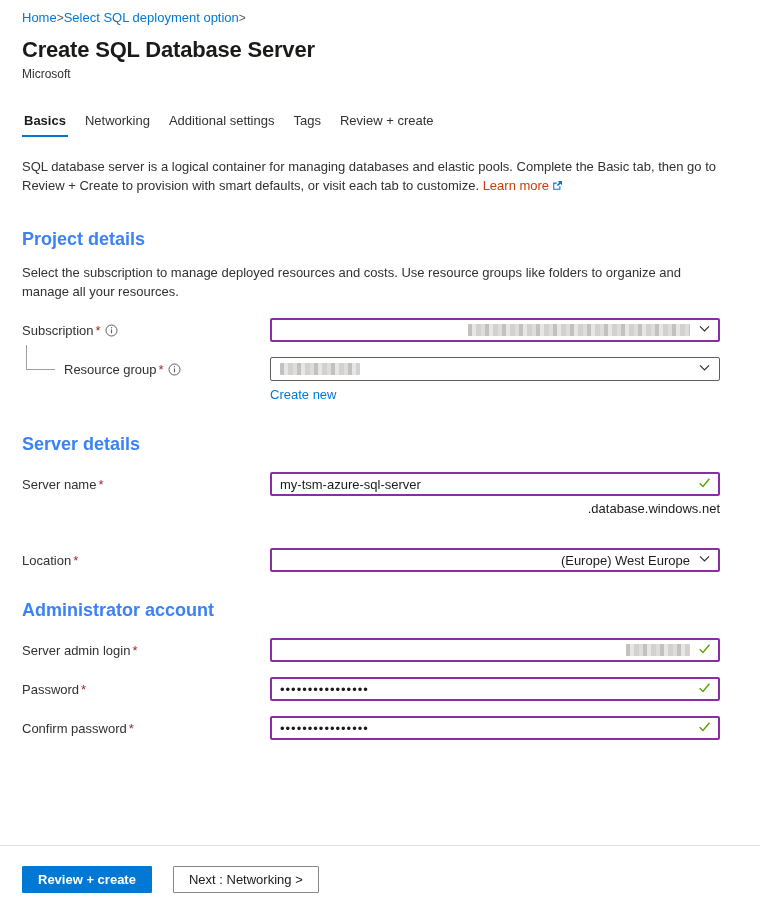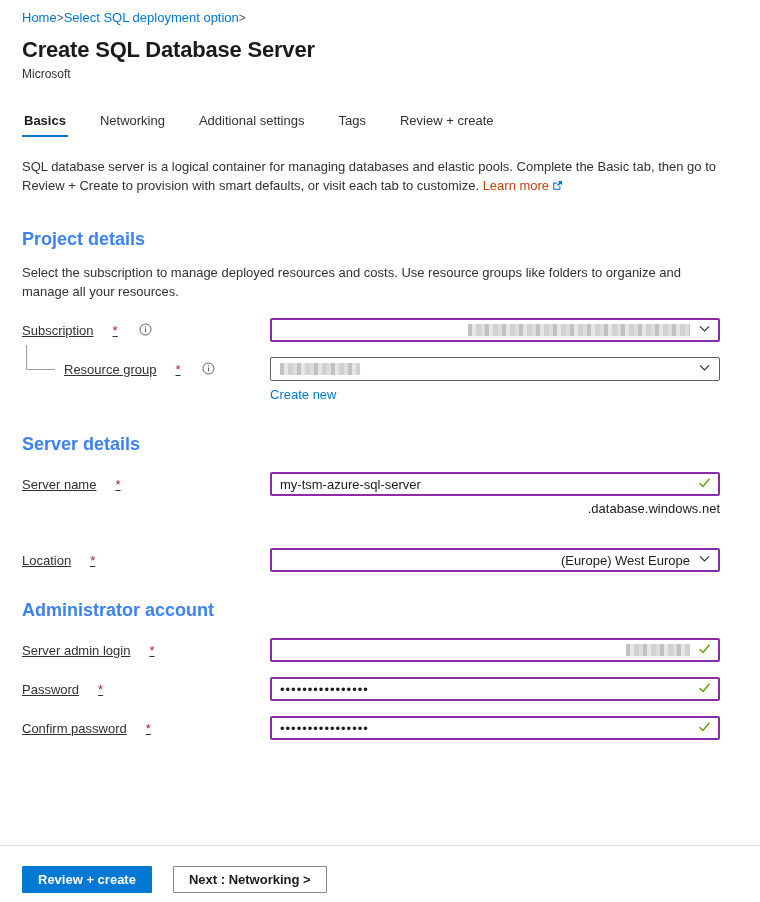--- a/index.html
+++ b/index.html
@@ -13,35 +13,35 @@
   
   .breadcrumb { font-size:13px; display:flex; align-items:center; }
   .breadcrumb a { color:#0078d4; text-decoration:none; cursor:pointer; }
   .crumb-sep { color:#605e5c; font-size:12px; }
 
   
   .title { margin-top:12px; font-size:22px; font-weight:700; color:#1b1a19; letter-spacing:-0.2px; }
   .publisher { margin-top:4px; font-size:12px; color:#323130; }
 
   
-  .tabs { margin-top:30px; display:flex; gap:30px; }
+  .tabs { margin-top:30px; display:flex; gap:15px; }
   .tab { padding:2px 2px 7px 2px; cursor:pointer; color:#323130; }
   .tab.active { font-weight:700; border-bottom:2px solid #0078d4; color:#1b1a19; }
 
   
   .intro { margin-top:20px; max-width:710px; line-height:19px; color:#323130; }
   .intro a { color:#c2410c; text-decoration:none; cursor:pointer; white-space:nowrap; }
   .ext-icon { display:inline-block; vertical-align:-1px; margin-left:3px; }
   .section-heading { font-size:18px; font-weight:700; color:#3b82f6; }
   .section-desc { margin-top:13px; max-width:690px; line-height:19px; }
 
   
   .form-area { margin-top:17px; position:relative; }
   .row { display:flex; align-items:center; margin-bottom:15px; }
-  .row .label-cell { width:248px; flex:none; display:flex; gap:18px;text-decoration:underline; }
+  .row .label-cell { width:248px; flex:none; display:flex; align-items:center; gap:1px; }
   .row .label-cell.indent { padding-left:42px; }
   .req { color:#a4262c; margin-left:1px; }
   .info-icon { display:inline-flex; margin-left:3px; cursor:default; }
   .control { width:450px; flex:none; position:relative; }
   .box {
     height:24px; width:100%; border:1px solid #605e5c; border-radius:2px;
     display:flex; align-items:center; padding:0 28px 0 9px; background:#fff;
     font-size:13px; color:#1b1a19; cursor:pointer;
   }
   .box.dirty { border:2px solid #8a2da5; padding-left:8px;justify-content:flex-end; }
@@ -66,21 +66,21 @@
   }
   .gap-lg { margin-top:33px; }
   .pw { letter-spacing:1px; font-size:12px; font-weight:700; }
 
   
   .footer {
     position:absolute; left:0; right:0; top:845px; height:57px;
     border-top:1px solid #e1dfdd; background:#fff;
   }
   .footer-inner { padding:20px 0 0 22px; display:flex; gap:21px; }
-  .btn { height:27px; font-family:inherit; font-size:13px; padding:0 15px; cursor:pointer; border-radius:1px;font-weight:bold; }
+  .btn { height:27px; font-family:inherit; font-size:13px; padding:0 15px; cursor:pointer; border-radius:1px; }
   .btn-primary { background:#0078d4; color:#fff; border:1px solid #0078d4; font-weight:700; }
   .btn-secondary { background:#fff; color:#1b1a19; border:1px solid #8a8886; }
 </style>
 </head>
 <body>
 
 <div class="page">
 
   <div class="breadcrumb">
     <a>Home</a>

